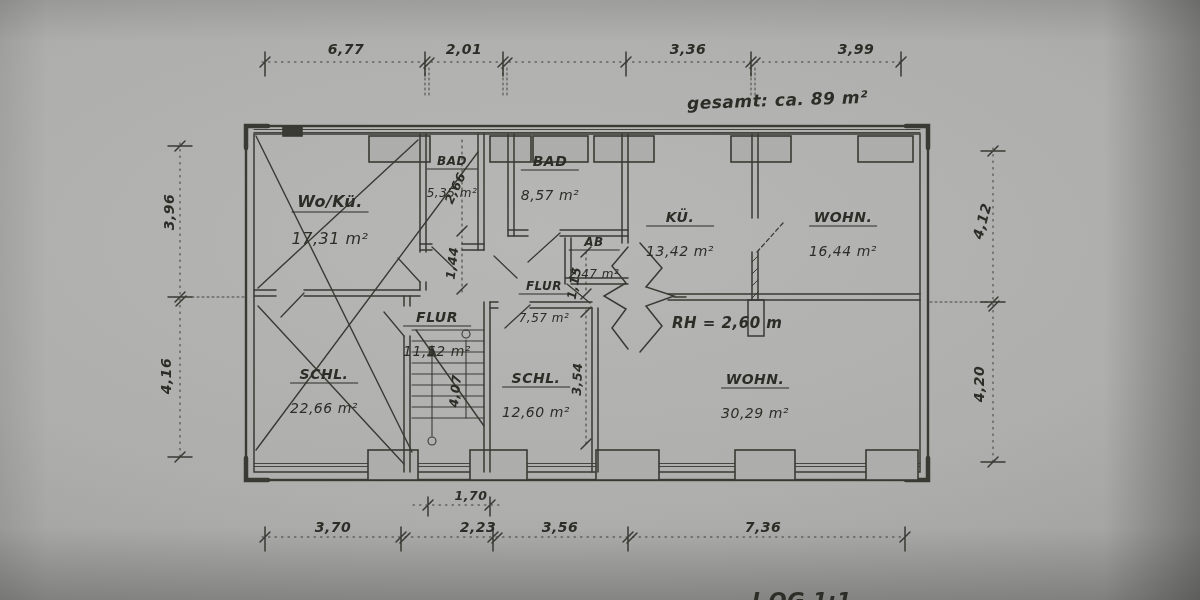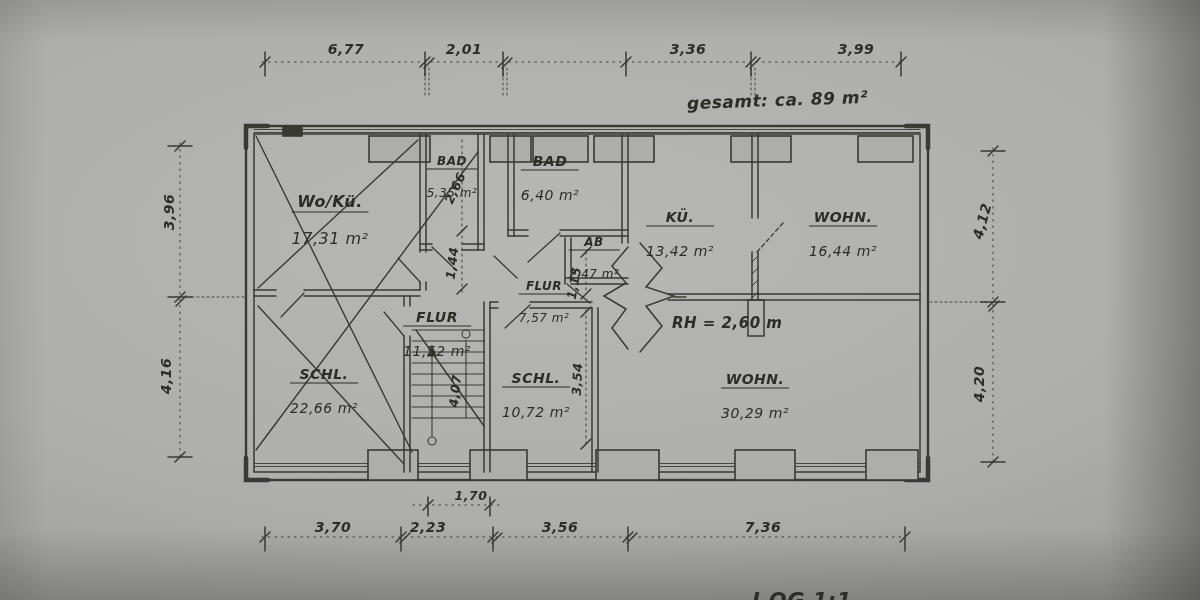--- a/index.html
+++ b/index.html
@@ -154,21 +154,21 @@
   <div class="lbl room lg" style="left:330px;top:211px">
     <span class="rname">Wo/Kü.</span>
     <span class="rarea">17,31 m²</span>
   </div>
   <div class="lbl room sm" style="left:452px;top:168px">
     <span class="rname">BAD</span>
     <span class="rarea">5,35 m²</span>
   </div>
   <div class="lbl room md" style="left:550px;top:169px">
     <span class="rname">BAD</span>
-    <span class="rarea">6,40 m²</span>
+    <span class="rarea">8,57 m²</span>
   </div>
   <div class="lbl room sm" style="left:594px;top:249px">
     <span class="rname">AB</span>
     <span class="rarea">2,47 m²</span>
   </div>
   <div class="lbl room md" style="left:680px;top:225px">
     <span class="rname">KÜ.</span>
     <span class="rarea">13,42 m²</span>
   </div>
   <div class="lbl room md" style="left:843px;top:225px">
@@ -182,34 +182,34 @@
   <div class="lbl room md" style="left:437px;top:325px">
     <span class="rname">FLUR</span>
     <span class="rarea">11,52 m²</span>
   </div>
   <div class="lbl room md" style="left:324px;top:382px">
     <span class="rname">SCHL.</span>
     <span class="rarea">22,66 m²</span>
   </div>
   <div class="lbl room md" style="left:536px;top:386px">
     <span class="rname">SCHL.</span>
-    <span class="rarea">10,72 m²</span>
+    <span class="rarea">12,60 m²</span>
   </div>
   <div class="lbl room md" style="left:755px;top:387px">
     <span class="rname">WOHN.</span>
     <span class="rarea">30,29 m²</span>
   </div>
 
   <div class="lbl dim" style="left:346px;top:49px">6,77</div>
   <div class="lbl dim" style="left:464px;top:49px">2,01</div>
   <div class="lbl dim" style="left:688px;top:49px">3,36</div>
   <div class="lbl dim" style="left:856px;top:49px">3,99</div>
 
   <div class="lbl dim" style="left:333px;top:527px">3,70</div>
-  <div class="lbl dim" style="left:428px;top:527px">2,23</div>
+  <div class="lbl dim" style="left:478px;top:527px">2,23</div>
   <div class="lbl dim" style="left:560px;top:527px">3,56</div>
   <div class="lbl dim" style="left:763px;top:527px">7,36</div>
   <div class="lbl dimsm" style="left:471px;top:495px">1,70</div>
 
   <div class="lbl dim" style="left:169px;top:212px;transform:translate(-50%,-50%) rotate(-90deg)">3,96</div>
   <div class="lbl dim" style="left:166px;top:376px;transform:translate(-50%,-50%) rotate(-90deg)">4,16</div>
   <div class="lbl dim" style="left:982px;top:221px;transform:translate(-50%,-50%) rotate(-75deg)">4,12</div>
   <div class="lbl dim" style="left:979px;top:384px;transform:translate(-50%,-50%) rotate(-90deg)">4,20</div>
 
   <div class="lbl dimsm" style="left:455px;top:188px;transform:translate(-50%,-50%) rotate(-65deg)">2,66</div>

